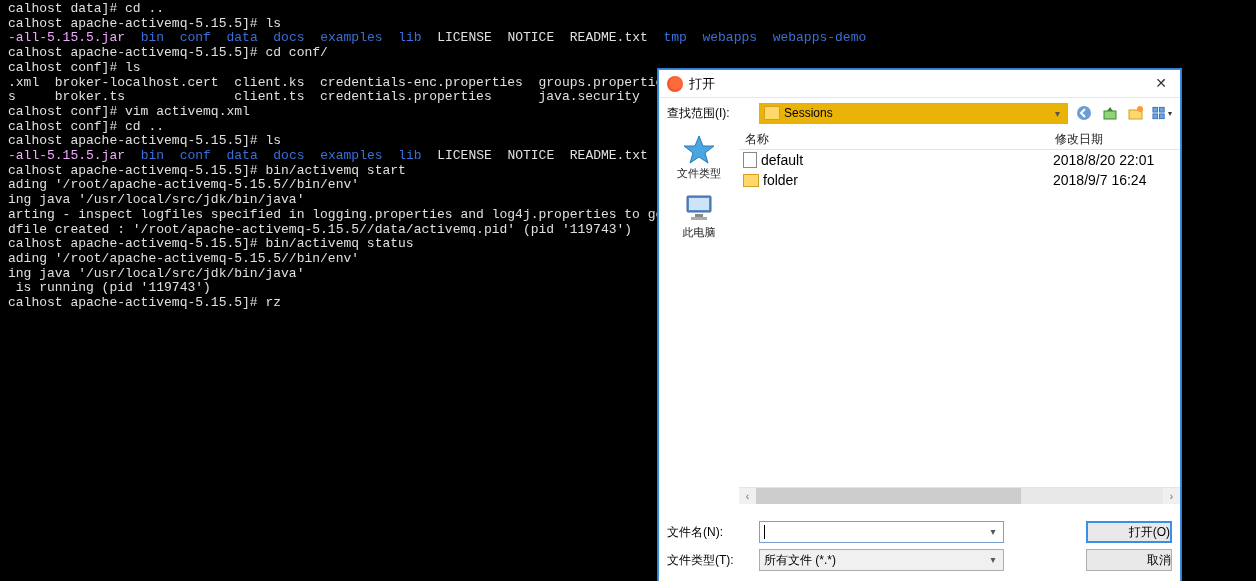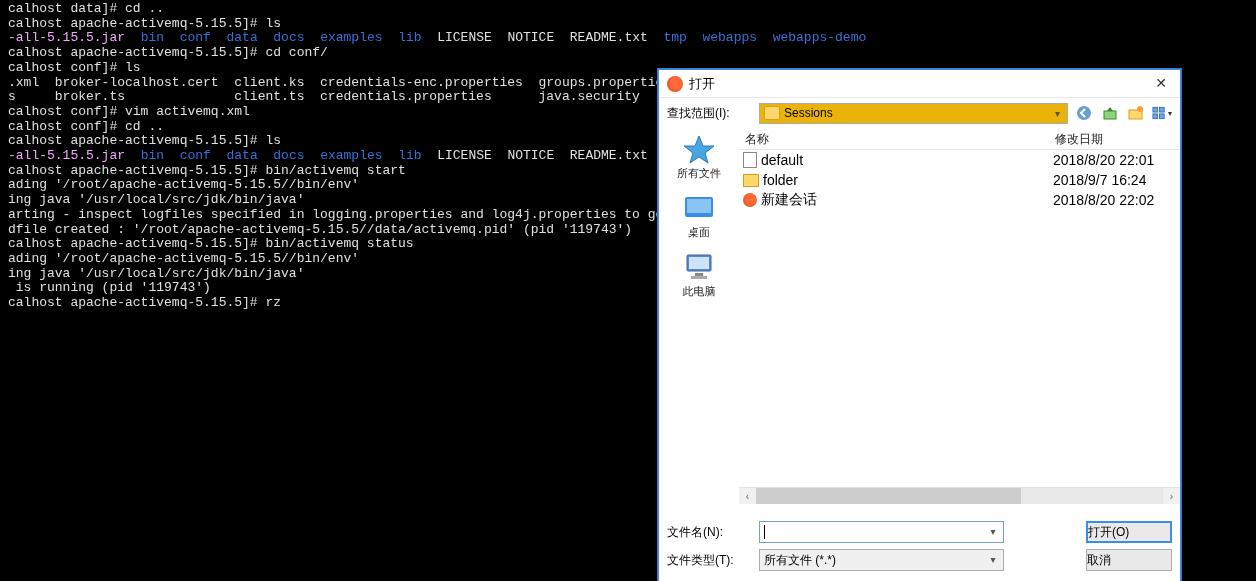--- a/index.html
+++ b/index.html
@@ -240,21 +240,21 @@
     position:absolute; right:2px; top:2px;
     width:16px; height:16px;
     text-align:center; line-height:16px;
     color:#555; font-size:10px;
   }
   .btn {
     width:86px; height:22px;
     border:1px solid #adadad;
     background:#e9e9e9;
     font-size:12px;
-    text-align:left;
+    text-align:right;
     line-height:20px;
     cursor:pointer;
   }
   .btn.primary { border:2px solid #3a8ee6; line-height:18px; }
   .checkbox-row {
     height:32px;
     display:flex; align-items:center;
     padding-left:158px;
     gap:4px;
   }
@@ -313,30 +313,21 @@
   </div>
 
   <div class="body-row">
     <div class="places" id="places">
         <div class="place">
           <div class="pi">
             <svg width="36" height="30" viewBox="0 0 36 30">
               <polygon points="18,2 22,12 33,12 24,19 27,29 18,23 9,29 12,19 3,12 14,12" fill="#4aa6e0" stroke="#2a7ab8"></polygon>
             </svg>
           </div>
-          <div>所有文件</div>
-        </div>
-        <div class="place">
-          <div class="pi">
-            <svg width="36" height="30" viewBox="0 0 36 30">
-              <rect x="4" y="4" width="28" height="20" rx="2" fill="#3a8ee6"></rect>
-              <rect x="6" y="6" width="24" height="14" fill="#8ac4f0"></rect>
-            </svg>
-          </div>
-          <div>桌面</div>
+          <div>文件类型</div>
         </div>
         <div class="place">
           <div class="pi">
             <svg width="36" height="30" viewBox="0 0 36 30">
               <rect x="6" y="3" width="24" height="16" rx="1" fill="#5a8ac4" stroke="#3a6a9e"></rect>
               <rect x="8" y="5" width="20" height="12" fill="#cde4f8"></rect>
               <rect x="14" y="21" width="8" height="3" fill="#888"></rect>
               <rect x="10" y="24" width="16" height="3" fill="#aaa"></rect>
             </svg>
           </div>
@@ -356,27 +347,20 @@
             </div>
             <div class="dt">2018/8/20 22:01</div>
           </div>
           <div class="filerow">
             <div class="nm">
               <div class="fi folder"></div>
               <span>folder</span>
             </div>
             <div class="dt">2018/9/7 16:24</div>
           </div>
-          <div class="filerow">
-            <div class="nm">
-              <div class="fi swirl"></div>
-              <span>新建会话</span>
-            </div>
-            <div class="dt">2018/8/20 22:02</div>
-          </div>
         </div>
       <div class="hscroll">
         <div class="arrowbox">‹</div>
         <div class="track">
             <div class="thumb"></div>
           </div>
         <div class="arrowbox">›</div>
       </div>
     </div>
   </div>

